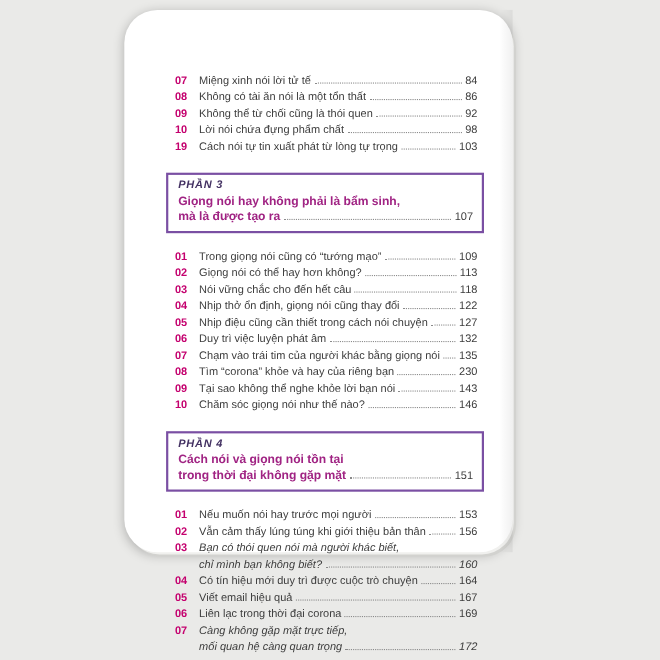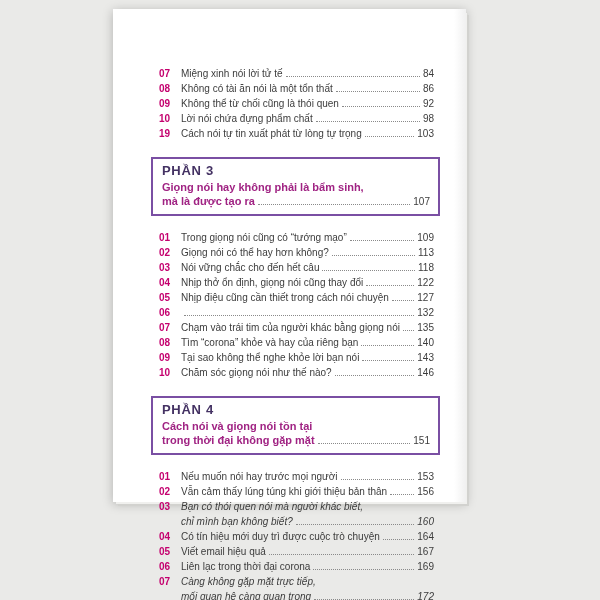--- a/index.html
+++ b/index.html
@@ -4,34 +4,35 @@
 <style>
   * { margin:0; padding:0; box-sizing:border-box; }
   html,body { width:600px; height:600px; }
   body { background:#e9e9e7; font-family:"Liberation Sans","DejaVu Sans",sans-serif; }
   .photo { position:relative; width:600px; height:600px; overflow:hidden; background:#eaeae8; }
   .page {
     position:absolute; left:113px; top:9px; width:353px; height:493px;
     background:#ffffff;
     box-shadow: 2px 3px 0 -1px #f0f0ee, 4px 5px 0 -1px #d2d2cf, 0 2px 10px rgba(0,0,0,0.25);
     padding:57px 32px 0 46px;
+    border-radius:30px;
   }
   .edge { position:absolute; right:0; top:0; width:12px; height:100%;
     background:linear-gradient(to right, rgba(0,0,0,0), rgba(0,0,0,0.06)); pointer-events:none; }
 
   .row { display:flex; align-items:baseline; font-size:10px; line-height:15px; color:#3c3c3c; }
   .num { flex:none; width:16px; margin-right:6px; font-weight:bold; color:#c4006e; }
   .title { white-space:nowrap; }
   .leader { flex:1; min-width:5px; margin:0 3px; border-bottom:1.5px dotted #8a8a8a; }
   .pg { flex:none; color:#3c3c3c; font-size:10px; }
   .tcol { flex:1; min-width:0;font-style:italic; }
   .r2 { display:flex; align-items:baseline; }
 
   .section-box { border:2px solid #7a4fa3; margin:16px -6px 14px -8px; padding:4px 8px 6px 9px; background:#fff; }
-  .section-label { font-size:13px; font-weight:bold; letter-spacing:0.7px; color:#443263; margin-bottom:2px; }
+  .section-label { font-size:10px; font-weight:bold; letter-spacing:0.7px; color:#443263; margin-bottom:2px;font-style:italic; }
   .stitle { font-size:11px; font-weight:bold; color:#a02383; line-height:14px; white-space:nowrap; }
   .srow { display:flex; align-items:baseline; }
 </style>
 </head>
 <body>
 
 <div class="photo">
   <div class="page">
 
     <div class="row">
@@ -100,34 +101,35 @@
       <span class="pg">122</span>
     </div>
     <div class="row">
       <span class="num">05</span>
       <span class="title">Nhịp điệu cũng cần thiết trong cách nói chuyện</span>
       <span class="leader"></span>
       <span class="pg">127</span>
     </div>
     <div class="row">
       <span class="num">06</span>
+      <span class="title">Duy trì việc luyện phát âm</span>
       <span class="leader"></span>
       <span class="pg">132</span>
     </div>
     <div class="row">
       <span class="num">07</span>
       <span class="title">Chạm vào trái tim của người khác bằng giọng nói</span>
       <span class="leader"></span>
       <span class="pg">135</span>
     </div>
     <div class="row">
       <span class="num">08</span>
       <span class="title">Tìm “corona” khỏe và hay của riêng bạn</span>
       <span class="leader"></span>
-      <span class="pg">140</span>
+      <span class="pg">230</span>
     </div>
     <div class="row">
       <span class="num">09</span>
       <span class="title">Tại sao không thể nghe khỏe lời bạn nói</span>
       <span class="leader"></span>
       <span class="pg">143</span>
     </div>
     <div class="row">
       <span class="num">10</span>
       <span class="title">Chăm sóc giọng nói như thế nào?</span>

